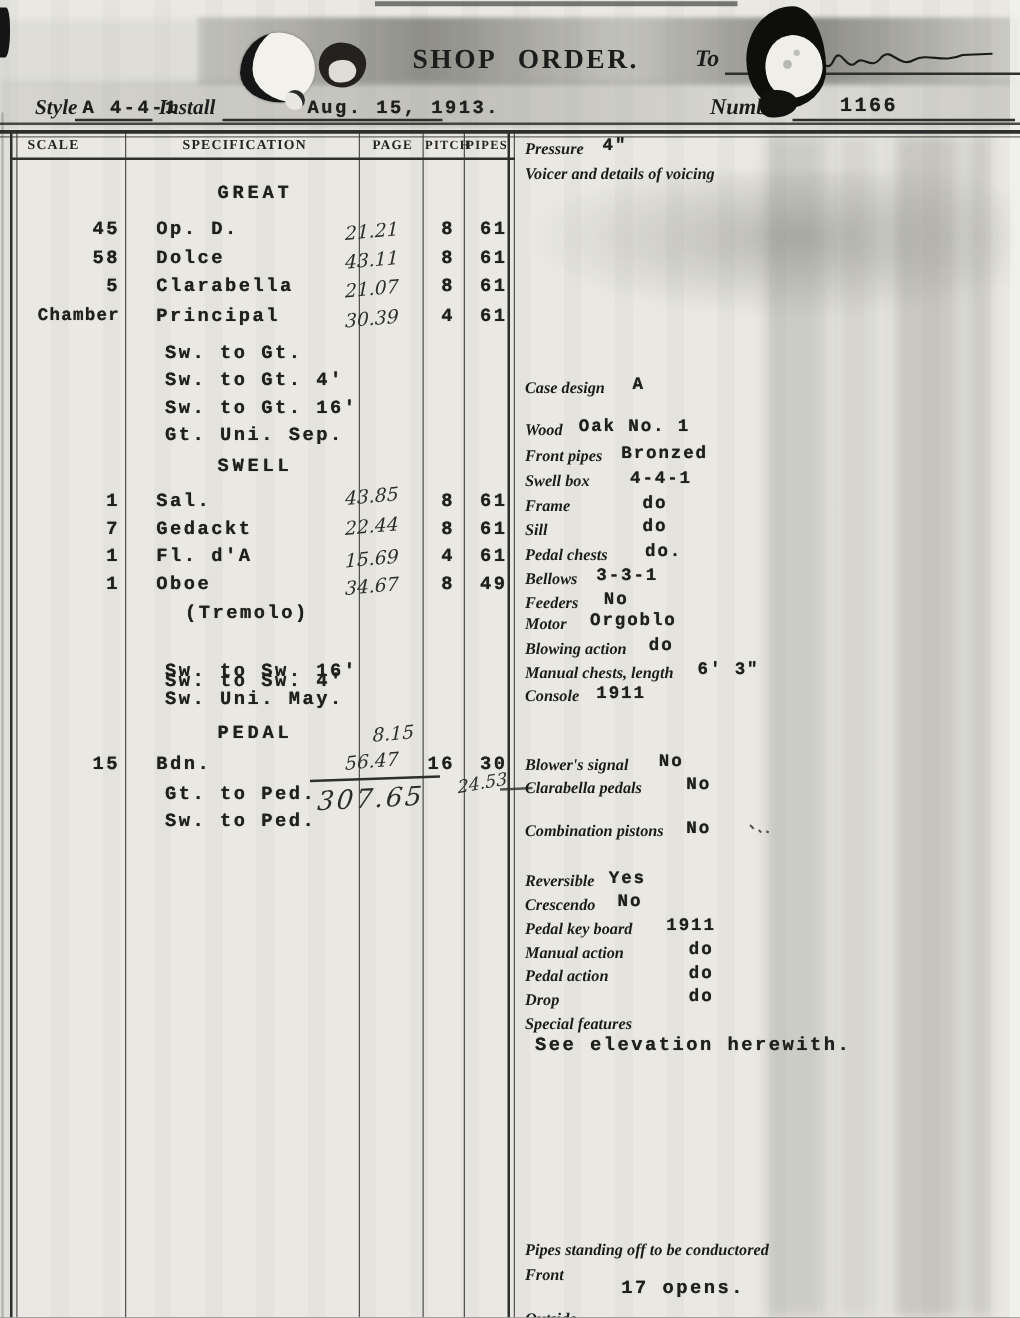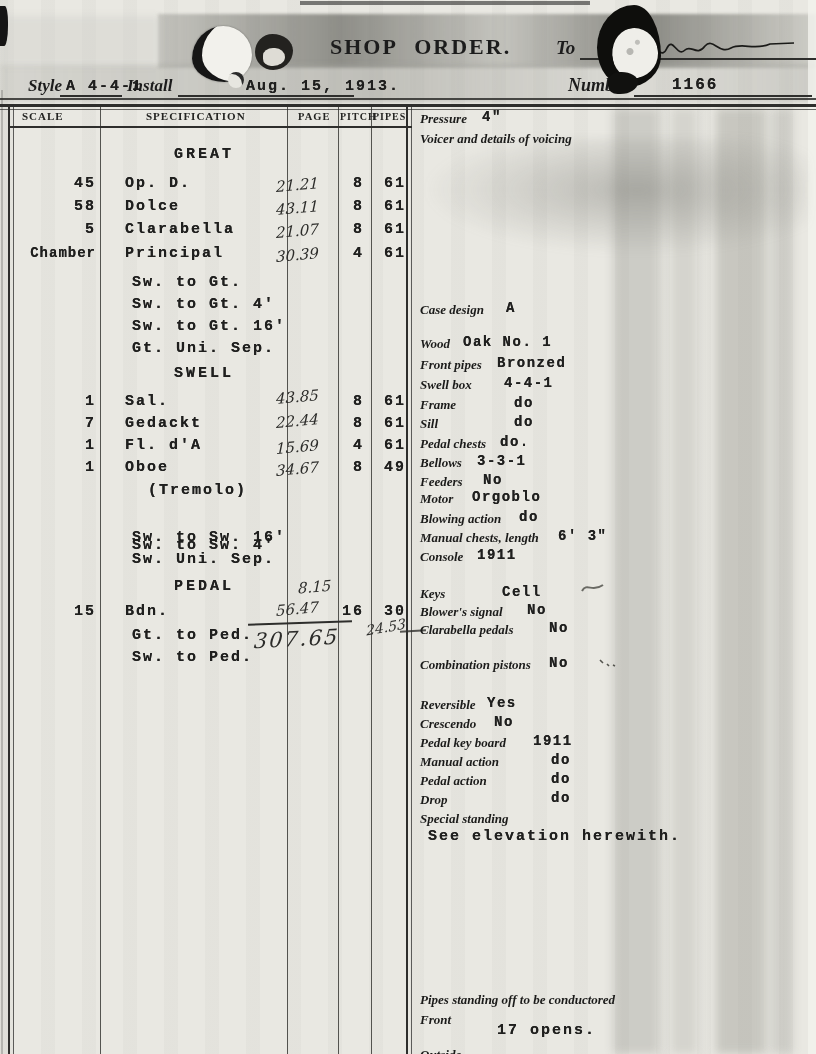--- a/index.html
+++ b/index.html
@@ -218,21 +218,21 @@
     <div class="row" style="top:482px">
       <span class="c tw" style="left:140px;">(Tremolo)</span>
     </div>
     <div class="row" style="top:537px">
       <span class="c c-coupler tw">Sw. to Sw. 4'</span>
     </div>
     <div class="row" style="top:529px">
       <span class="c c-coupler tw">Sw. to Sw. 16'</span>
     </div>
     <div class="row" style="top:551px">
-      <span class="c c-coupler tw">Sw. Uni. Sep.</span>
+      <span class="c c-coupler tw">Sw. Uni. May.</span>
     </div>
     <div class="row" style="top:578px">
       <span class="c c-head tw">PEDAL</span>
       <span class="c hw" style="left:290px;top:0px;">8.15</span>
     </div>
     <div class="row" style="top:603px">
       <span class="c c-scale tw">15</span>
       <span class="c c-spec tw">Bdn.</span>
       <span class="c c-page hw" style="top:-4px">56.47</span>
       <span class="c c-pitch tw">16</span>
@@ -275,21 +275,21 @@
   <div class="ritem" style="top:397px">
     <span class="rlabel lbl">Frame</span>
     <span class="rvalue tw" style="left:102px;">do</span>
   </div>
   <div class="ritem" style="top:416px">
     <span class="rlabel lbl">Sill</span>
     <span class="rvalue tw" style="left:102px;">do</span>
   </div>
   <div class="ritem" style="top:436px">
     <span class="rlabel lbl">Pedal chests</span>
-    <span class="rvalue tw" style="left:88px;">do.</span>
+    <span class="rvalue tw" style="left:104px;">do.</span>
   </div>
   <div class="ritem" style="top:455px">
     <span class="rlabel lbl">Bellows</span>
     <span class="rvalue tw" style="left:65px;">3-3-1</span>
   </div>
   <div class="ritem" style="top:474px">
     <span class="rlabel lbl">Feeders</span>
     <span class="rvalue tw" style="left:71px;">No</span>
   </div>
   <div class="ritem" style="top:491px">
@@ -300,27 +300,20 @@
     <span class="rlabel lbl">Blowing action</span>
     <span class="rvalue tw" style="left:107px;">do</span>
   </div>
   <div class="ritem" style="top:530px">
     <span class="rlabel lbl">Manual chests, length</span>
     <span class="rvalue tw" style="left:146px;">6' 3"</span>
   </div>
   <div class="ritem" style="top:549px">
     <span class="rlabel lbl">Console</span>
     <span class="rvalue tw" style="left:65px;">1911</span>
-  </div>
-  <div class="ritem" style="top:586px">
-    <span class="rlabel lbl">Keys</span>
-    <span class="rvalue tw" style="left:90px;">Cell</span>
-    <svg style="position:absolute;left:168px;top:-6px;" width="26" height="16">
-      <path d="M2,11 C7,2 12,13 23,5" stroke="#6a6a64" stroke-width="2" fill="none"></path>
-    </svg>
   </div>
   <div class="ritem" style="top:604px">
     <span class="rlabel lbl">Blower's signal</span>
     <span class="rvalue tw" style="left:115px;">No</span>
   </div>
   <div class="ritem" style="top:622px">
     <span class="rlabel lbl">Clarabella pedals</span>
     <span class="rvalue tw" style="left:137px;">No</span>
   </div>
   <div class="abs hline" style="left:400px;top:630px;width:26px;height:2px;transform:rotate(-3deg);opacity:.8;"></div>
@@ -349,21 +342,21 @@
   </div>
   <div class="ritem" style="top:773px">
     <span class="rlabel lbl">Pedal action</span>
     <span class="rvalue tw" style="left:139px;">do</span>
   </div>
   <div class="ritem" style="top:792px">
     <span class="rlabel lbl">Drop</span>
     <span class="rvalue tw" style="left:139px;">do</span>
   </div>
   <div class="ritem" style="top:811px">
-    <span class="rlabel lbl">Special standing</span>
+    <span class="rlabel lbl">Special features</span>
   </div>
   <div class="ritem" style="top:830px">
     <span class="rvalue tw big-note" style="left:16px;">See elevation herewith.</span>
   </div>
   <div class="ritem" style="top:992px">
     <span class="rlabel lbl">Pipes standing off to be conductored</span>
   </div>
   <div class="ritem" style="top:1012px">
     <span class="rlabel lbl">Front</span>
   </div>

